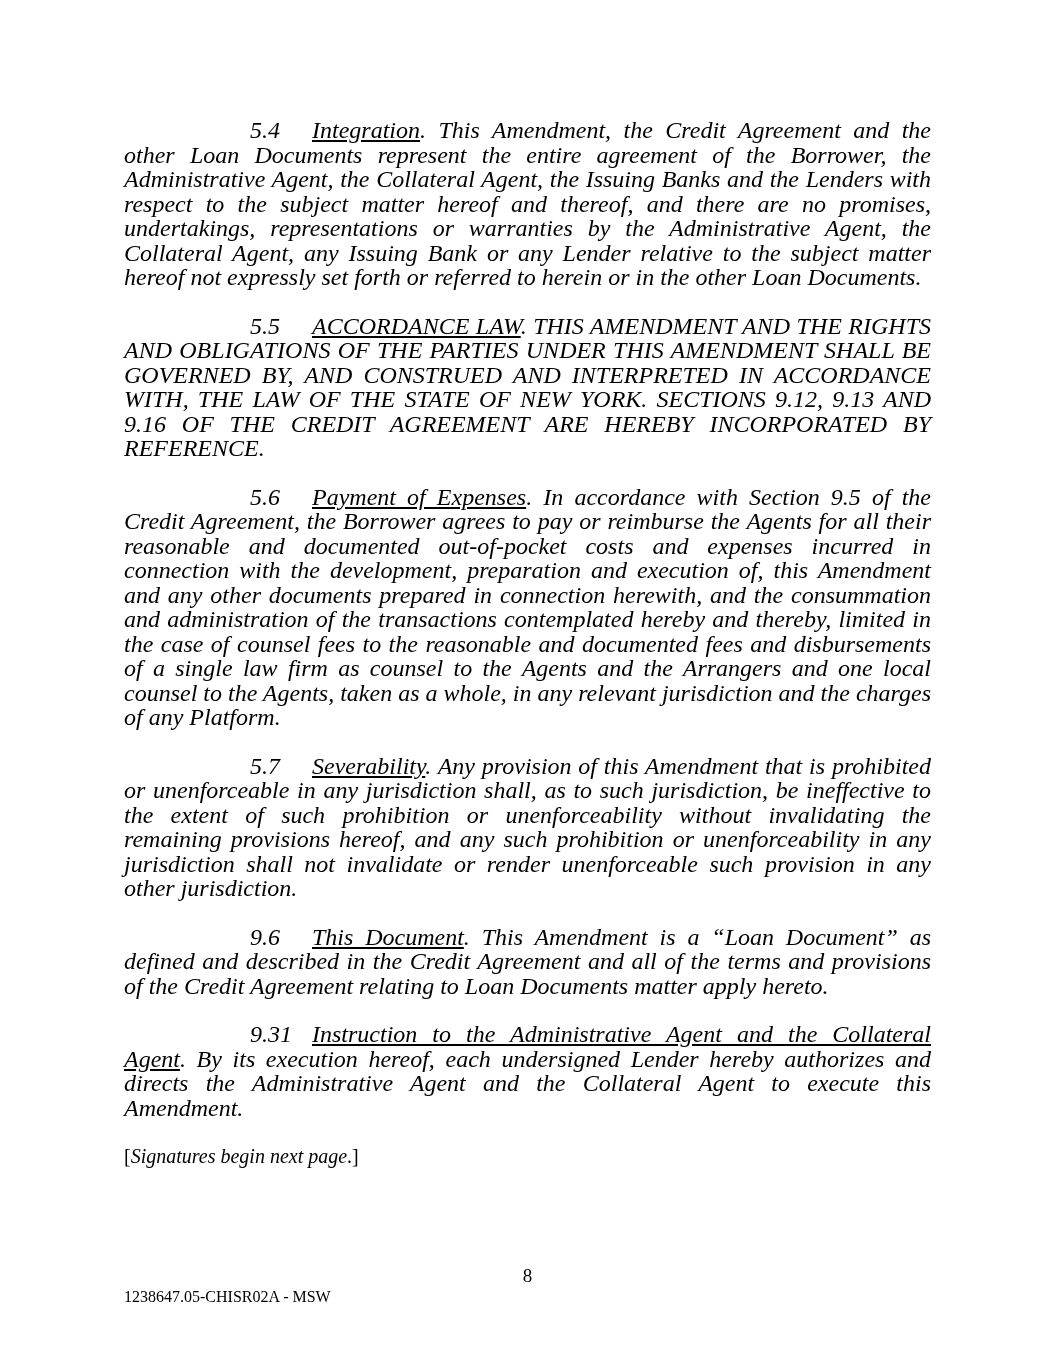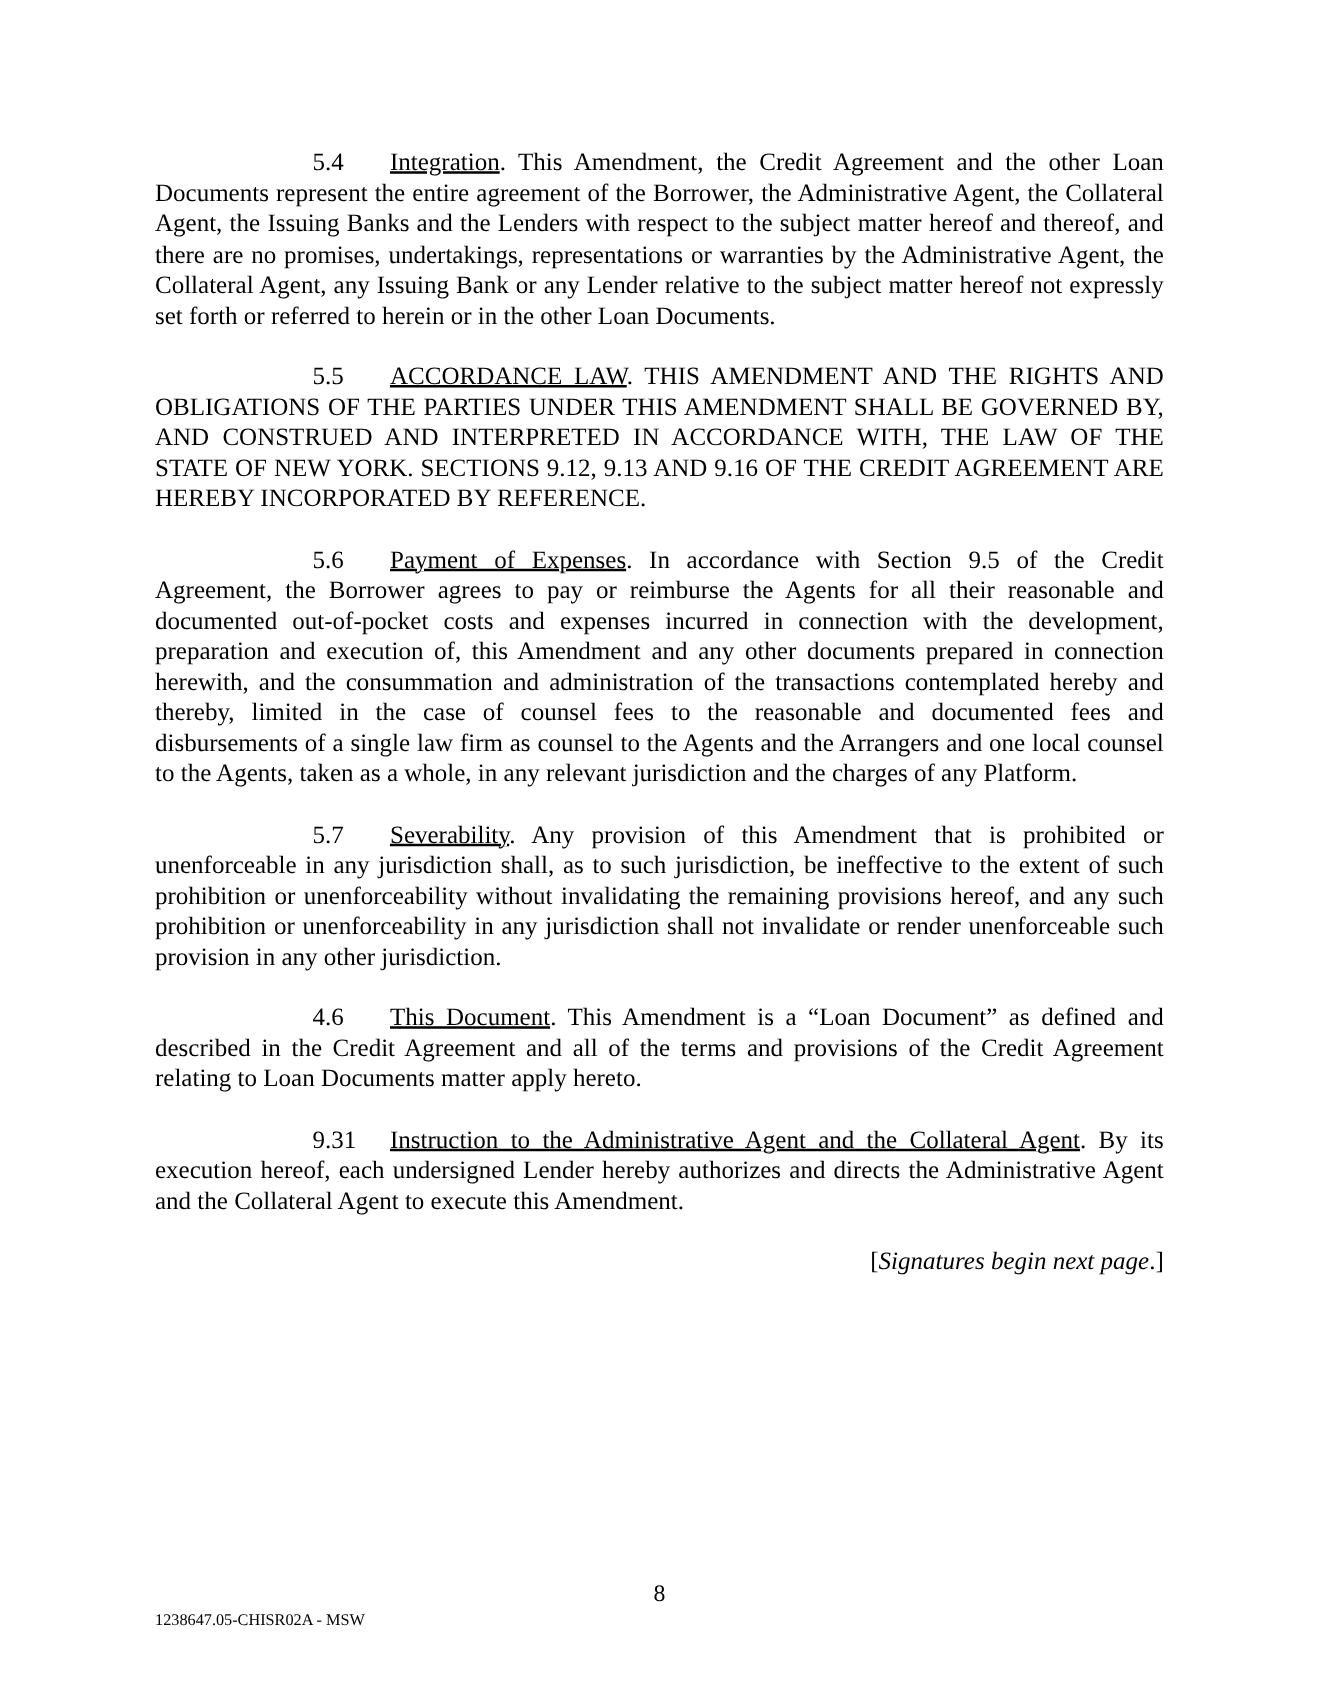--- a/index.html
+++ b/index.html
@@ -16,75 +16,76 @@
     color: #000000;
     overflow: hidden;
   }
   .content {
     position: absolute;
     left: 124px;
     top: 118px;
     width: 807px;
   }
   .para {
-    font-size: 20px;
+    font-size: 24px;
     line-height: 24.5px;
     text-align: justify;
     text-indent: 126px;
     margin: 0 0 24px 0;
+    font-style: italic;
   }
   .secnum {
     display: inline-block;
     width: 62px;
     text-indent: 0;
   }
   .heading {
     text-decoration: underline;
   }
   .sig-note {
     font-size: 20px;
     line-height: 24.5px;
-    text-align: right;
+    text-align: left;
     margin-top: 24px;
   }
   .sig-italic {
     font-style: italic;
   }
   .page-number {
     position: absolute;
     top: 1265px;
     left: 0;
     width: 100%;
     text-align: center;
     font-size: 19px;
   }
   .doc-id {
     position: absolute;
     top: 1288px;
     left: 124px;
-    font-size: 13px;
+    font-size: 16px;
   }
 </style>
 </head>
 <body>
 
 <div class="page">
   <div class="content">
 
     <div>
       <p class="para"><span class="secnum">5.4</span><span class="heading">Integration</span><span>.  This Amendment, the Credit Agreement and the other Loan Documents represent the entire agreement of the Borrower, the Administrative Agent, the Collateral Agent, the Issuing Banks and the Lenders with respect to the subject matter hereof and thereof, and there are no promises, undertakings, representations or warranties by the Administrative Agent, the Collateral Agent, any Issuing Bank or any Lender relative to the subject matter hereof not expressly set forth or referred to herein or in the other Loan Documents.</span></p>
 
       <p class="para"><span class="secnum">5.5</span><span class="heading">ACCORDANCE LAW</span><span>.  THIS AMENDMENT AND THE RIGHTS AND OBLIGATIONS OF THE PARTIES UNDER THIS AMENDMENT SHALL BE GOVERNED BY, AND CONSTRUED AND INTERPRETED IN ACCORDANCE WITH, THE LAW OF THE STATE OF NEW YORK.  SECTIONS 9.12, 9.13 AND 9.16 OF THE CREDIT AGREEMENT ARE HEREBY INCORPORATED BY REFERENCE.</span></p>
 
       <p class="para"><span class="secnum">5.6</span><span class="heading">Payment of Expenses</span><span>.  In accordance with Section 9.5 of the Credit Agreement, the Borrower agrees to pay or reimburse the Agents for all their reasonable and documented out-of-pocket costs and expenses incurred in connection with the development, preparation and execution of, this Amendment and any other documents prepared in connection herewith, and the consummation and administration of the transactions contemplated hereby and thereby, limited in the case of counsel fees to the reasonable and documented fees and disbursements of a single law firm as counsel to the Agents and the Arrangers and one local counsel to the Agents, taken as a whole, in any relevant jurisdiction and the charges of any Platform.</span></p>
 
       <p class="para"><span class="secnum">5.7</span><span class="heading">Severability</span><span>.  Any provision of this Amendment that is prohibited or unenforceable in any jurisdiction shall, as to such jurisdiction, be ineffective to the extent of such prohibition or unenforceability without invalidating the remaining provisions hereof, and any such prohibition or unenforceability in any jurisdiction shall not invalidate or render unenforceable such provision in any other jurisdiction.</span></p>
 
 
-      <p class="para"><span class="secnum">4.6</span><span class="heading">This Document</span><span>.  This Amendment is a “Loan Document” as defined and described in the Credit Agreement and all of the terms and provisions of the Credit Agreement relating to Loan Documents matter apply hereto.</span></p>
+      <p class="para"><span class="secnum">9.6</span><span class="heading">This Document</span><span>.  This Amendment is a “Loan Document” as defined and described in the Credit Agreement and all of the terms and provisions of the Credit Agreement relating to Loan Documents matter apply hereto.</span></p>
 
       <p class="para"><span class="secnum">9.31</span><span class="heading">Instruction to the Administrative Agent and the Collateral Agent</span><span>.  By its execution hereof, each undersigned Lender hereby authorizes and directs the Administrative Agent and the Collateral Agent to execute this Amendment.</span></p>
     </div>
 
     <p class="sig-note"><span>[</span><span class="sig-italic">Signatures begin next page</span><span>.]</span></p>
 
   </div>
 
   <div class="page-number">8</div>
   <div class="doc-id">1238647.05-CHISR02A - MSW</div>

